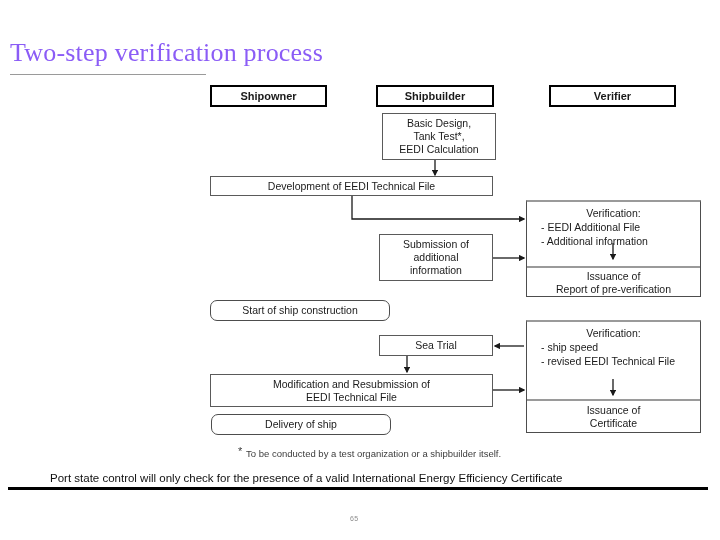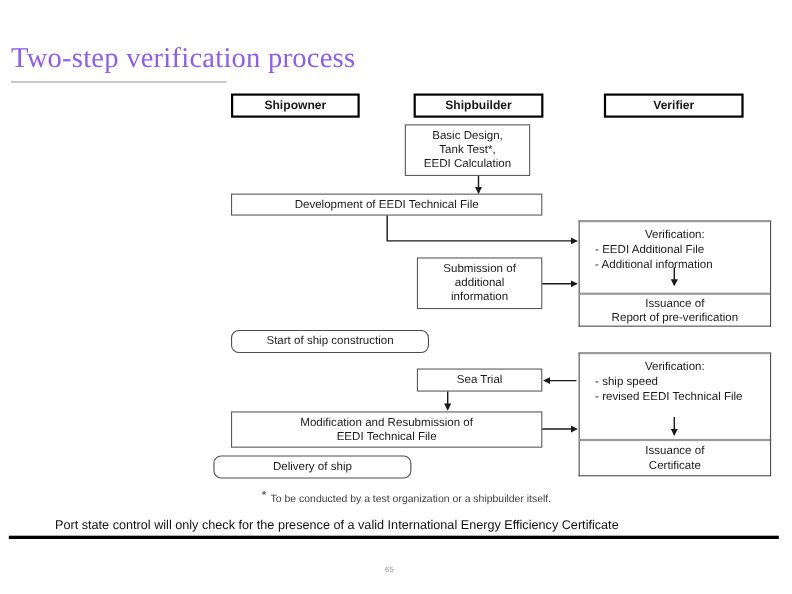--- a/index.html
+++ b/index.html
@@ -90,21 +90,21 @@
   </div>
 
   <div class="box hdr" style="left:376px;top:85px;width:118px;height:22px;">
     <span>Shipbuilder</span>
   </div>
 
   <div class="box hdr" style="left:549px;top:85px;width:127px;height:22px;">
     <span>Verifier</span>
   </div>
 
-  <div class="box thin" style="left:368px;top:113px;width:114px;height:47px;justify-content:center;">
+  <div class="box thin" style="left:382px;top:113px;width:114px;height:47px;justify-content:center;">
     <div class="lines">
       <div>Basic Design,</div>
       <div>Tank Test*,</div>
       <div>EEDI Calculation</div>
     </div>
   </div>
 
   <div class="box thin" style="left:210px;top:176px;width:283px;height:20px;">
     <span>Development of EEDI Technical File</span>
   </div>
@@ -155,21 +155,21 @@
     </div>
   </div>
 
   <div class="box thin" style="left:210px;top:374px;width:283px;height:33px;">
     <div class="lines">
       <div>Modification and Resubmission of</div>
       <div>EEDI Technical File</div>
     </div>
   </div>
 
-  <div class="box round" style="left:194px;top:414px;width:180px;height:21px;">
+  <div class="box round" style="left:211px;top:414px;width:180px;height:21px;">
     <span>Delivery of ship</span>
   </div>
 
   <svg id="wires" viewBox="0 0 720 540" xmlns="http://www.w3.org/2000/svg">
     <defs>
       <marker id="arr" viewBox="0 0 10 10" refX="8" refY="5" markerWidth="5" markerHeight="5" orient="auto-start-reverse">
         <path d="M 0 0 L 10 5 L 0 10 z" fill="#1a1a1a"></path>
       </marker>
     </defs>
     <g stroke="#1a1a1a" stroke-width="1.3" fill="none" marker-end="url(#arr)">

